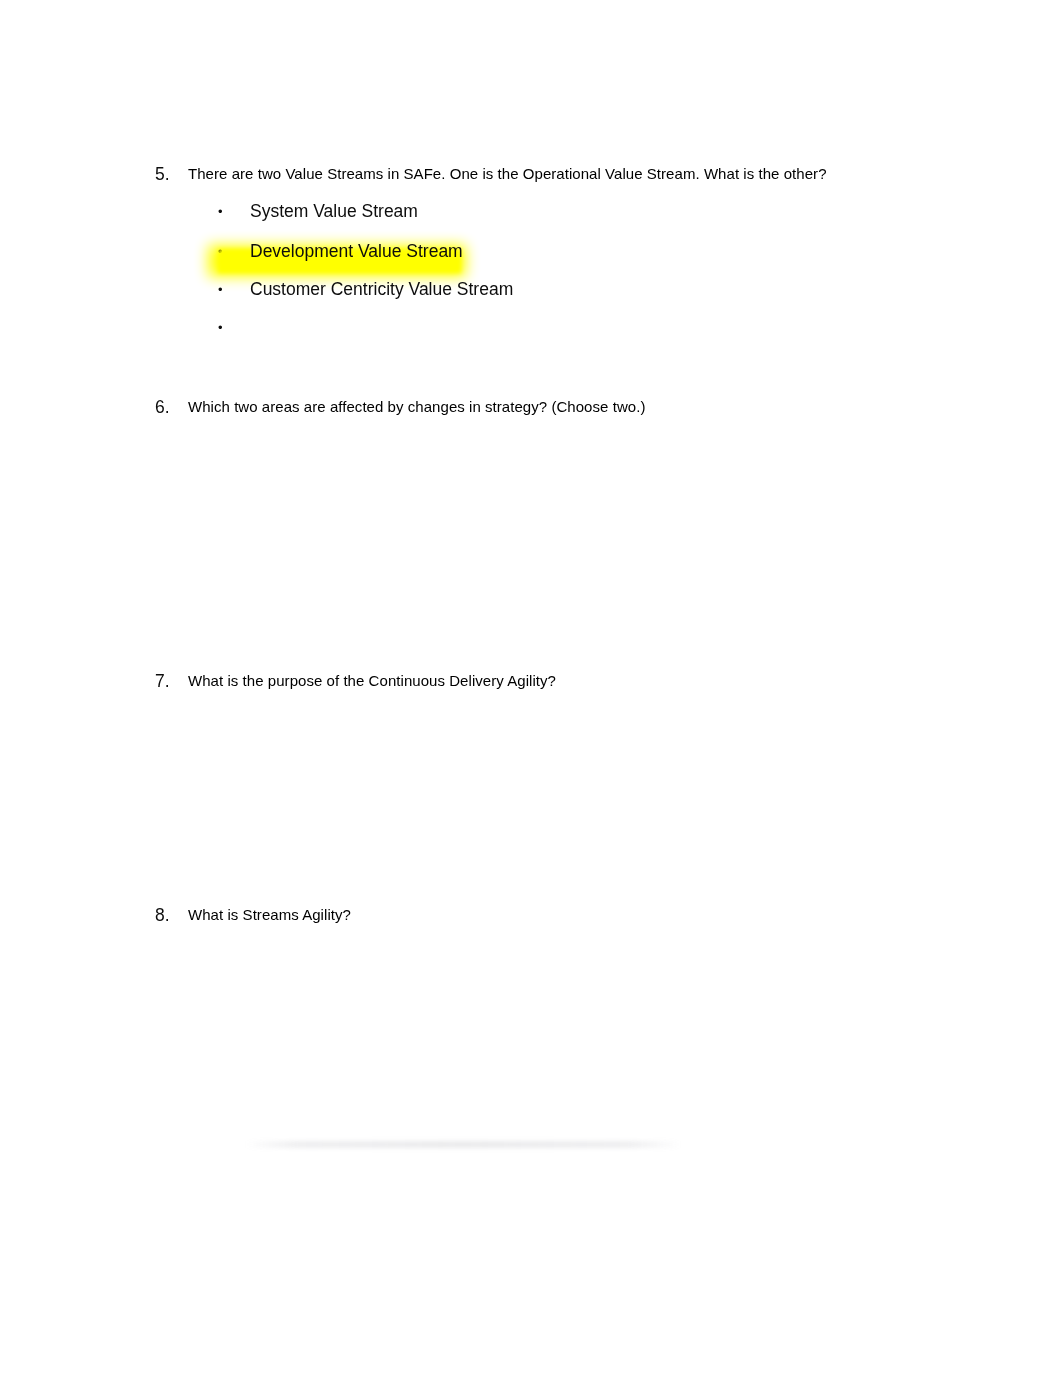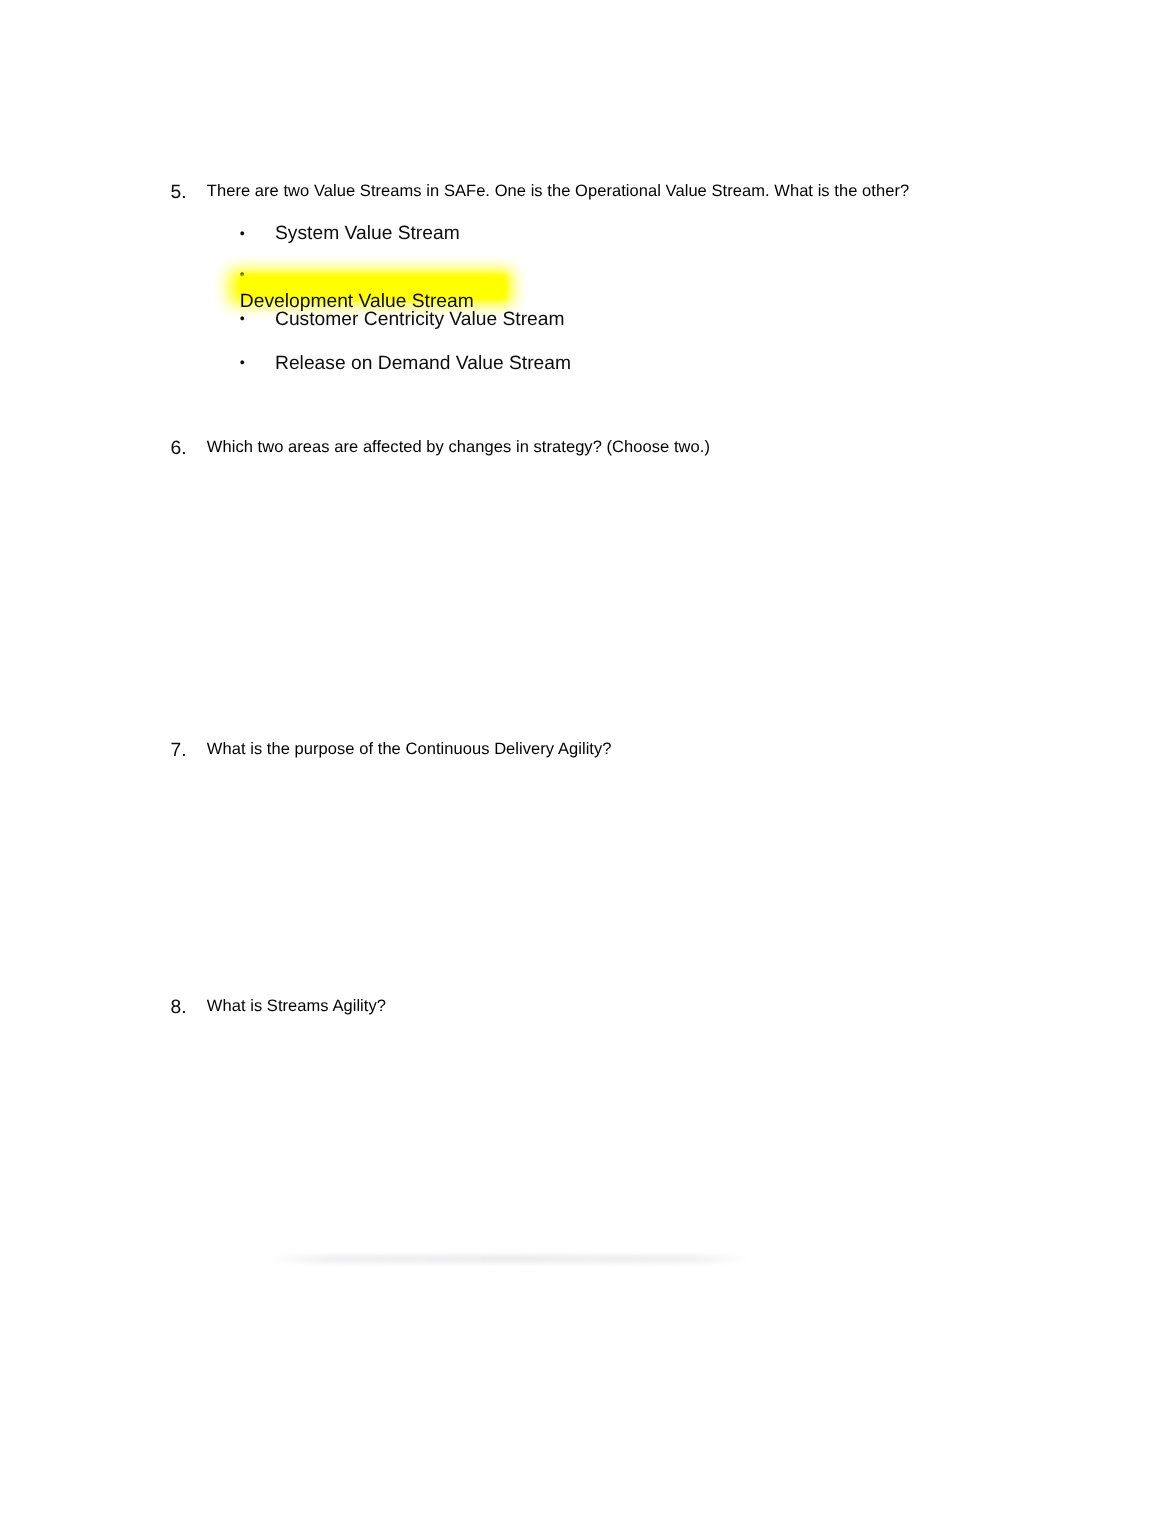--- a/index.html
+++ b/index.html
@@ -141,35 +141,34 @@
     <span class="q-text">There are two Value Streams in SAFe. One is the Operational Value Stream. What is the other?</span>
   </div>
 
   <div class="answers">
 
     <div class="answer-item" style="top:200px;">
       <span class="bullet">•</span>
       <span class="answer-text">System Value Stream</span>
     </div>
 
-    <div class="answer-item highlighted" style="top:240px;flex-direction:column;">
+    <div class="answer-item highlighted" style="top:240px;">
       <span class="hl-glow"></span>
       <span class="hl-core"></span>
       <span class="bullet">•</span>
       <span class="answer-text">Development Value Stream</span>
     </div>
 
     <div class="answer-item" style="top:278px;">
       <span class="bullet">•</span>
       <span class="answer-text">Customer Centricity Value Stream</span>
     </div>
 
     <div class="answer-item" style="top:318px;">
       <span class="bullet">•</span>
-      <span class="answer-text">Release on Demand Value Stream</span>
     </div>
 
   </div>
 
   <div class="question" style="top:396px;">
     <span class="q-number">6.</span>
     <span class="q-text">Which two areas are affected by changes in strategy? (Choose two.)</span>
   </div>
 
   <div class="question" style="top:670px;">

